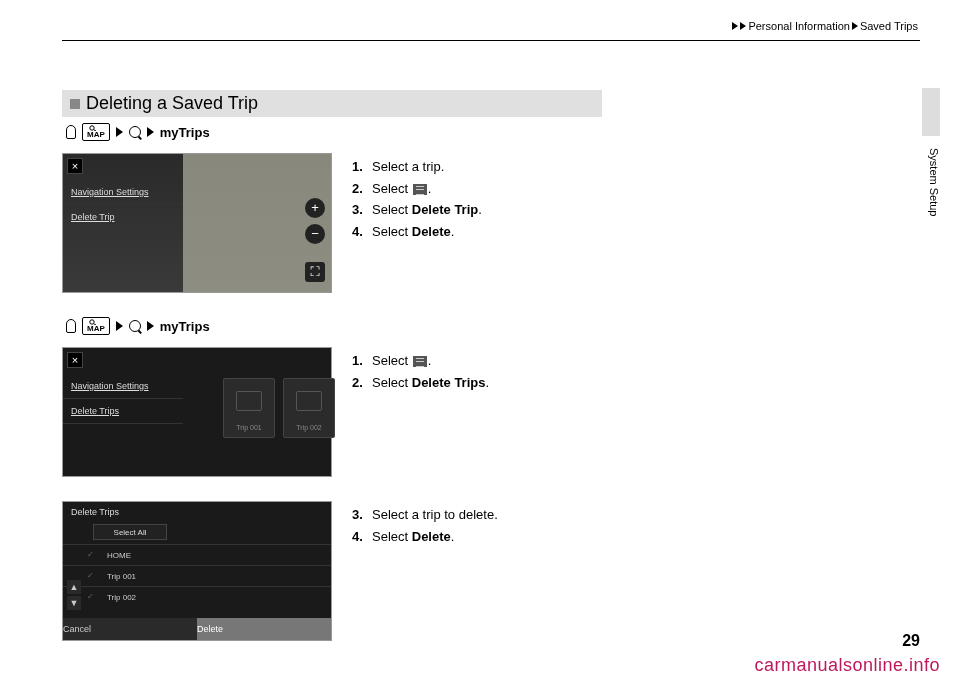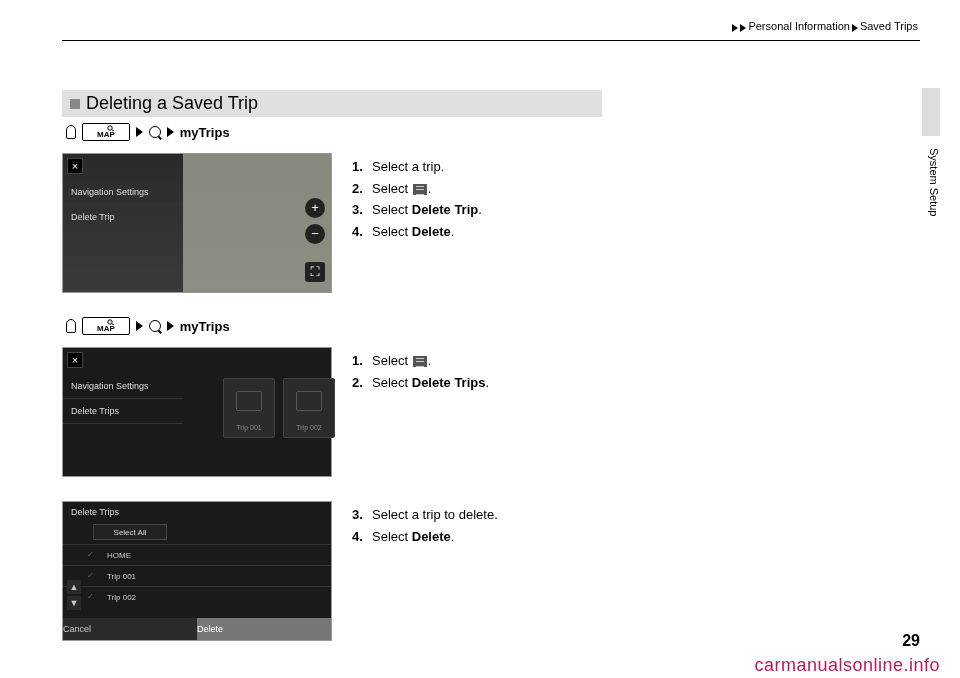--- a/index.html
+++ b/index.html
@@ -19,21 +19,21 @@
     right: 40px;
     height: 1px;
     background: #000;
   }
   .breadcrumb {
     position: absolute;
     top: 20px;
     right: 42px;
     font-size: 11px;
     display: flex;
-    align-items: flex-end;
+    align-items: center;
     gap: 2px;
   }
   .breadcrumb .triangle {
     width: 0; height: 0;
     border-top: 4px solid transparent;
     border-bottom: 4px solid transparent;
     border-left: 6px solid #000;
     display: inline-block;
   }
   .side-tab {
@@ -80,28 +80,28 @@
     align-items: center;
     gap: 6px;
     font-size: 13px;
     font-weight: bold;
     margin-bottom: 12px;
     margin-left: 4px;
   }
   .nav-path .icon-box {
     border: 1px solid #000;
     border-radius: 2px;
-    padding: 1px 14px;
+    padding: 1px 4px;
     font-size: 8px;
     line-height: 8px;
     text-align: center;
     min-width: 14px;
     display: flex;
     flex-direction: column;
-    align-items: flex-end;
+    align-items: flex-start;
   }
   .nav-path .tri {
     width: 0; height: 0;
     border-top: 5px solid transparent;
     border-bottom: 5px solid transparent;
     border-left: 7px solid #000;
   }
   .nav-path .search-circ {
     width: 12px; height: 12px;
     border: 1.5px solid #000;
@@ -140,20 +140,21 @@
     position: absolute;
     left: 0; top: 0;
     width: 120px;
     padding-top: 26px;
   }
   .screenshot .menu-item {
     padding: 7px 8px;
     border-bottom: 1px solid #333;
     font-size: 9px;
     color: #ddd;
+    text-decoration: underline;
   }
   .screenshot.map-bg {
     height: 140px;
     background: linear-gradient(#2a2a2a, #3a3a3a);
   }
   .screenshot.map-bg .map-area {
     position: absolute;
     left: 120px; top: 0; right: 0; bottom: 0;
     background: #b0b0a0;
     opacity: 0.7;

